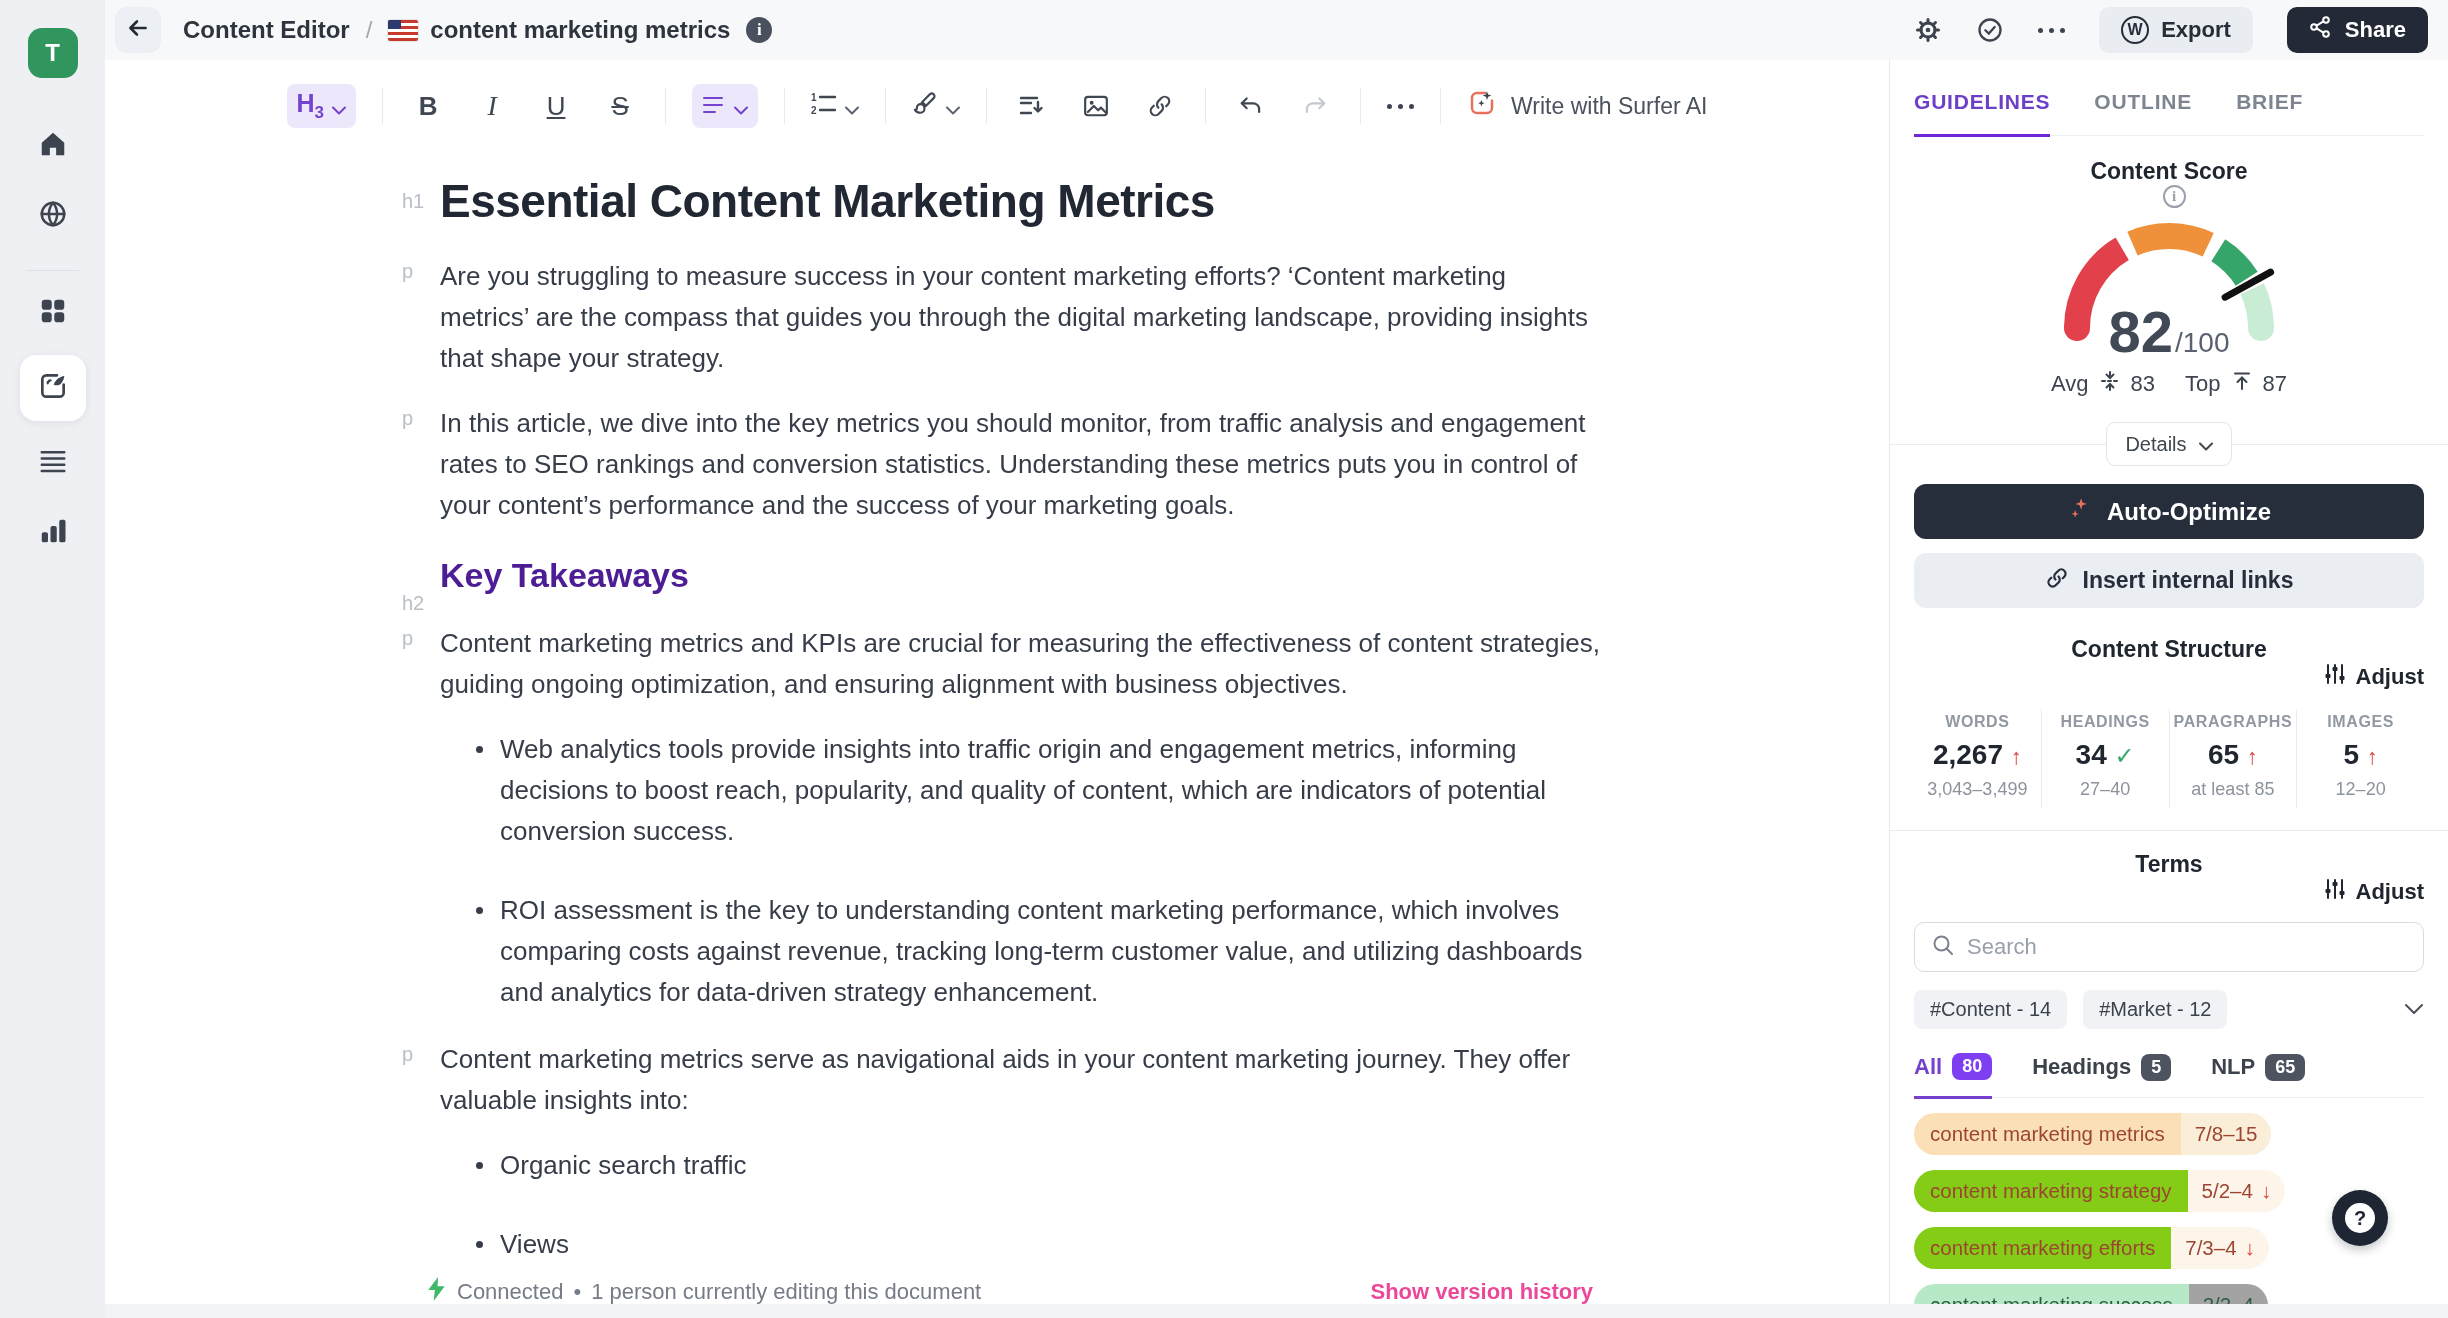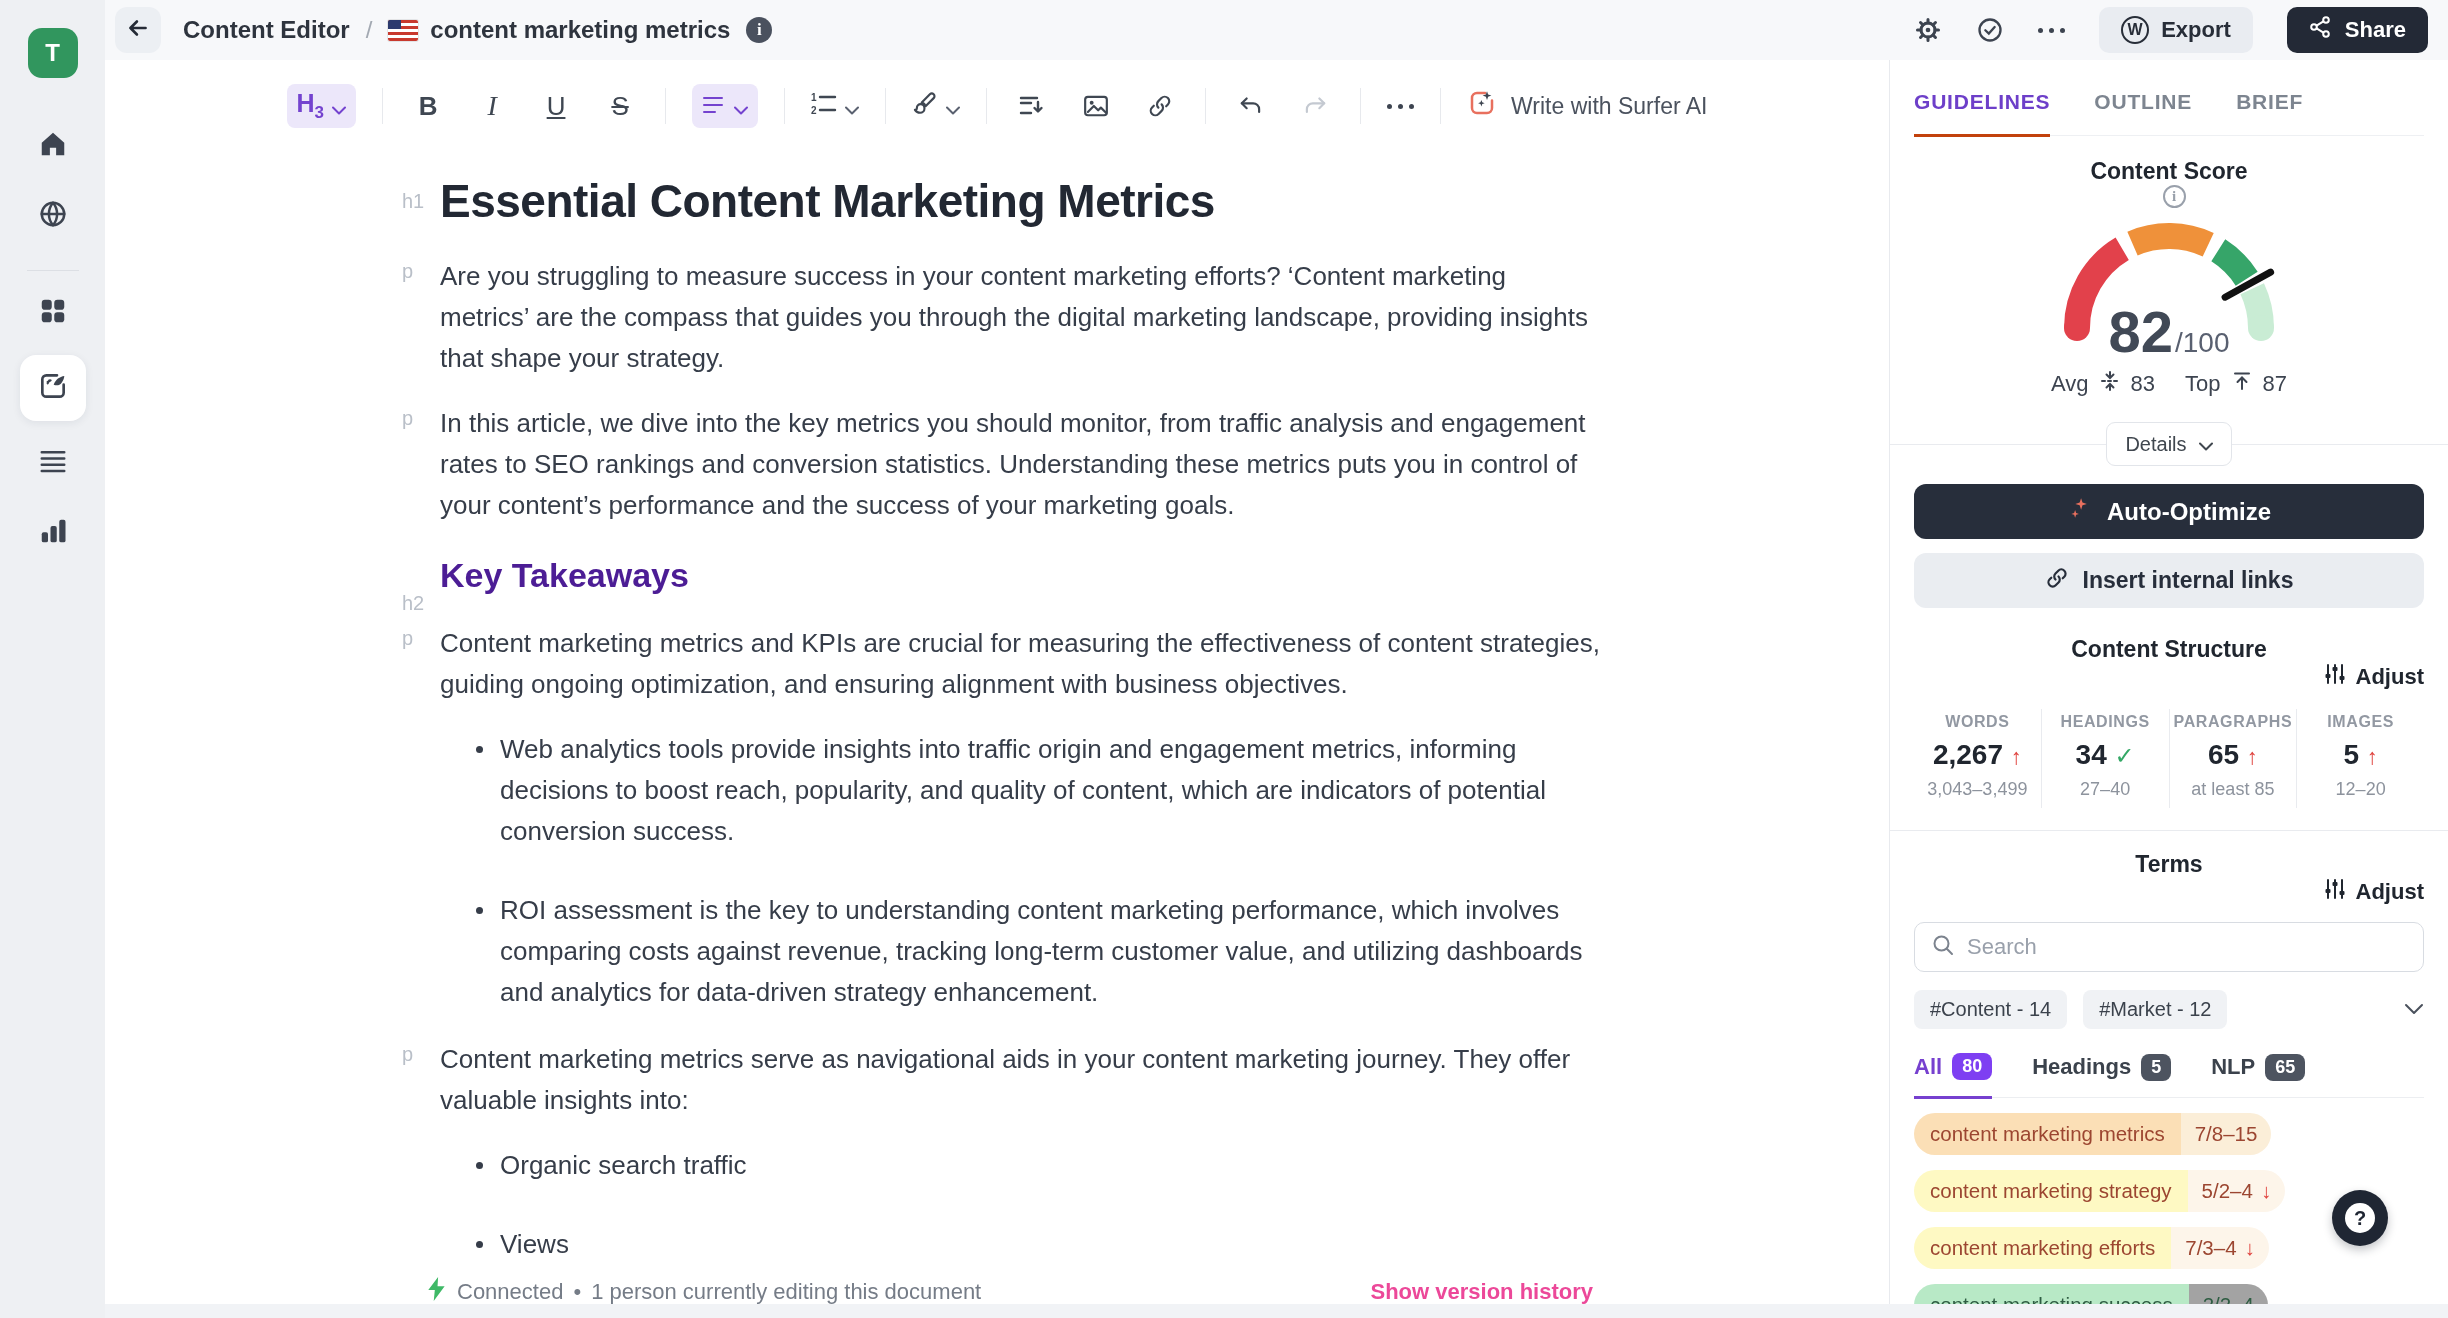--- a/index.html
+++ b/index.html
@@ -69,21 +69,21 @@
 
   .statusbar { height:52px; display:flex; align-items:center; margin-left:322px; width:1166px; flex-shrink:0; }
   .statusbar .conn { display:flex; align-items:center; gap:10px; font-size:22px; color:#757c87; }
   .statusbar .vh { margin-left:auto; font-size:22px; font-weight:700; color:#ec4899; cursor:pointer; }
   .bottom-strip { position:absolute; left:0; right:0; bottom:0; height:14px; background:#f1f3f6; }
 
   
   .rightpanel { width:559px; background:#fff; border-left:1px solid #e8eaee; padding:0 24px; flex-shrink:0; overflow:hidden; position:relative; }
   .ptabs { display:flex; gap:44px; border-bottom:1px solid #eef0f3; padding-top:30px; }
   .ptab { font-size:21px; font-weight:700; letter-spacing:.8px; color:#7d8590; padding-bottom:20px; cursor:pointer; }
-  .ptab.active { color:#6d3fc9; border-bottom:3px solid #c2410c; margin-bottom:-2px;text-align:right; }
+  .ptab.active { color:#6d3fc9; border-bottom:3px solid #6d28d9; margin-bottom:-2px;text-align:right; }
   .sec-title-row { display:flex; align-items:center; margin-top:22px;flex-direction:column; }
   .sec-title { font-size:23px; font-weight:700; color:#20262f; }
   .info-outline { width:23px; height:23px; border-radius:50%; border:2px solid #99a0ab; color:#99a0ab; font-size:15px; font-weight:700; display:inline-flex; align-items:center; justify-content:center; margin-left:10px; font-family:"Liberation Serif",serif; }
   .adjust { margin-left:auto; display:flex; align-items:center; gap:10px; font-size:22px; font-weight:700; color:#20262f; cursor:pointer; }
   .adjust svg { stroke:#20262f; stroke-width:2; stroke-linecap:round; }
 
   .gauge-wrap { position:relative; width:260px; margin:2px auto 0; }
   .score-overlay { position:absolute; left:0; right:0; top:88px; display:flex; align-items:baseline; justify-content:center; }
   .score-val { font-size:58px; font-weight:700; color:#414956; }
   .score-max { font-size:28px; color:#596070; margin-left:2px; }
@@ -124,21 +124,21 @@
   .badge { border-radius:8px; padding:3px 10px; font-size:18px; font-weight:700; color:#fff; background:#4d5460; }
   .badge.purple { background:#7e3ff2; }
   .chips { margin-top:8px; }
   .term-chip { display:inline-flex; align-items:stretch; border-radius:999px; overflow:hidden; margin-top:15px; font-size:20.5px; clear:both; }
   .term-chip { display:flex; width:max-content; }
   .tc-label { padding:9px 16px; }
   .tc-count { padding:9px 14px; display:flex; align-items:center; gap:8px; }
   .tc-arrow { color:#e0443f; }
   .tone-orange-strong .tc-label { background:#fbdfb6; color:#9c4631; }
   .tone-orange-strong .tc-count { background:#fbeed8; color:#9c4631; }
-  .tone-orange .tc-label { background:#fef9c3; color:#9c4631; }
+  .tone-orange .tc-label { background:#84cc16; color:#9c4631; }
   .tone-orange .tc-count { background:#fdf5ea; color:#9c4631; }
   .tone-green .tc-label { background:#b8e9c6; color:#2f5d43; }
   .tone-green .tc-count { background:#a3a3a3; color:#2f5d43; }
 
   .help-fab { position:absolute; right:60px; bottom:72px; width:56px; height:56px; border-radius:50%; background:#1f2633; display:flex; align-items:center; justify-content:center; cursor:pointer; box-shadow:0 4px 10px rgba(20,26,40,.25); }
   .help-fab .inner { width:30px; height:30px; border-radius:50%; background:#fff; display:flex; align-items:center; justify-content:center; font-size:20px; font-weight:700; color:#1f2633; }
 </style>
 </head>
 <body>
 

